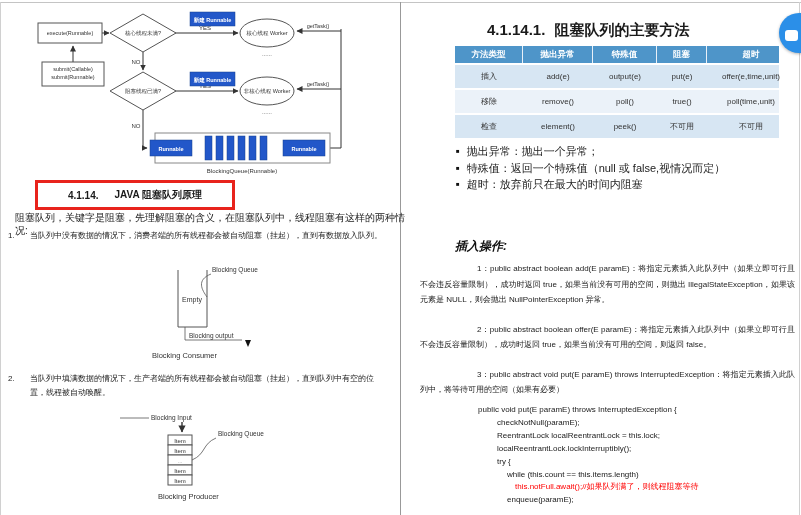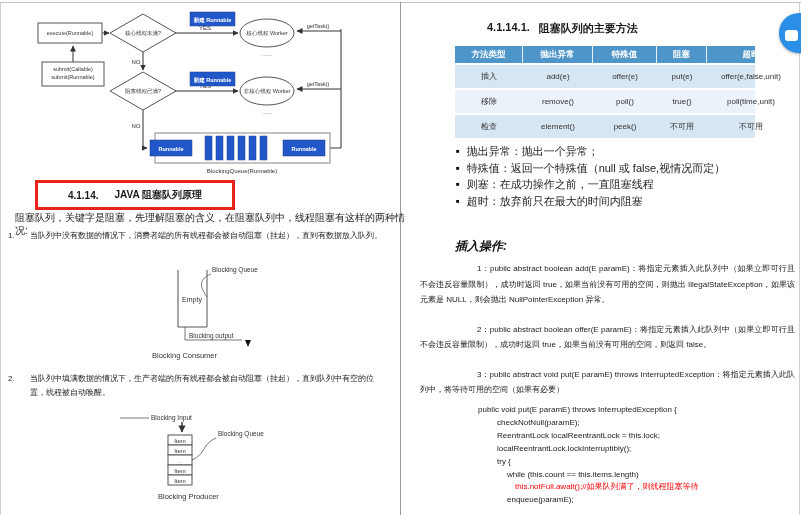--- a/index.html
+++ b/index.html
@@ -26,27 +26,27 @@
     font-weight:bold;font-size:10px;gap:16px;
   }
   .body-zh{font-size:10px;line-height:13px;color:#222;padding-left:12px;}
   .intro{position:absolute;left:3px;top:211px;width:394px;}
   .num-item{position:absolute;display:flex;}
   .num-item .num{width:22px;flex:none;font-size:8px;line-height:13.5px;}
   .num-item .txt{width:352px;font-size:8px;line-height:13.5px;}
   .item1{left:8px;top:229px;}
   .item2{left:8px;top:372px;}
 
-  .r-heading{position:absolute;left:487px;top:21px;font-size:11px;font-weight:bold;display:flex;gap:9px;}
+  .r-heading{position:absolute;left:487px;top:21px;font-size:15px;font-weight:bold;display:flex;gap:9px;}
 
   .badge{position:absolute;left:779px;top:13px;width:40px;height:40px;border-radius:50%;
     background:#2b8fe8;box-shadow:0 1px 3px rgba(0,0,0,.3);}
   .badge .bubble{position:absolute;left:6px;top:17px;width:13px;height:11px;background:#fff;border-radius:3px;}
 
-  .tbl{position:absolute;left:455px;top:46px;width:300px;}
+  .tbl{position:absolute;left:455px;top:46px;width:324px;}
   .trow{display:grid;grid-template-columns:68px 70px 64px 50px 88px;margin-bottom:2px;}
   .thead{background:#4e95c9;height:17px;}
   .thead .cell{color:#fff;font-weight:bold;font-size:8.5px;border-right:1px solid #e8f0f8;}
   .thead .cell:last-child{border-right:none;}
   .tbody{height:23px;}
   .row-a{background:#d7e6f3;}
   .row-b{background:#ebf2f9;}
   .cell{display:flex;align-items:center;justify-content:center;font-size:8px;color:#333;}
 
   .bullets{position:absolute;left:456px;top:146px;width:332px;}
@@ -206,23 +206,23 @@
     <div class="trow thead">
       <div class="cell">方法类型</div>
       <div class="cell">抛出异常</div>
       <div class="cell">特殊值</div>
       <div class="cell">阻塞</div>
       <div class="cell">超时</div>
     </div>
     <div class="trow tbody row-a">
       <div class="cell">插入</div>
       <div class="cell">add(e)</div>
-      <div class="cell">offer(e)</div>
+      <div class="cell">output(e)</div>
       <div class="cell">put(e)</div>
-      <div class="cell">offer(e,false,unit)</div>
+      <div class="cell">offer(e,time,unit)</div>
     </div>
     <div class="trow tbody row-b">
       <div class="cell">移除</div>
       <div class="cell">remove()</div>
       <div class="cell">poll()</div>
       <div class="cell">true()</div>
       <div class="cell">poll(time,unit)</div>
     </div>
     <div class="trow tbody row-a">
       <div class="cell">检查</div>
@@ -234,24 +234,20 @@
   </div>
 
   <div class="bullets">
     <div class="bullet">
       <span class="sq">■</span>
       <span class="bt">抛出异常：抛出一个异常；</span>
     </div>
     <div class="bullet">
       <span class="sq">■</span>
       <span class="bt">特殊值：返回一个特殊值（null 或 false,视情况而定）</span>
-    </div>
-    <div class="bullet">
-      <span class="sq">■</span>
-      <span class="bt">则塞：在成功操作之前，一直阻塞线程</span>
     </div>
     <div class="bullet">
       <span class="sq">■</span>
       <span class="bt">超时：放弃前只在最大的时间内阻塞</span>
     </div>
   </div>
 
   <div class="insert-heading">插入操作:</div>
 
   <div class="paras">

